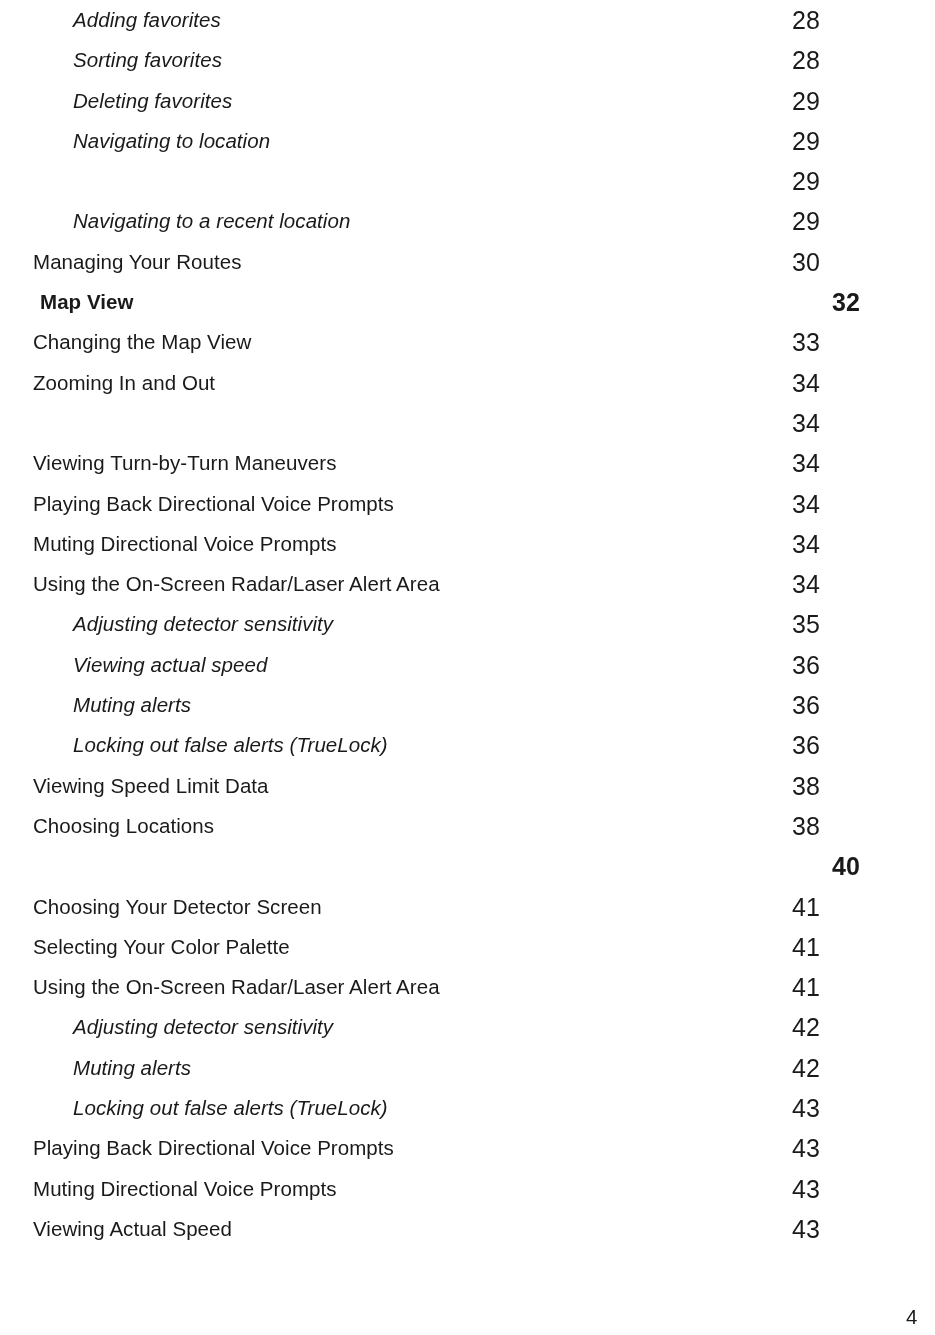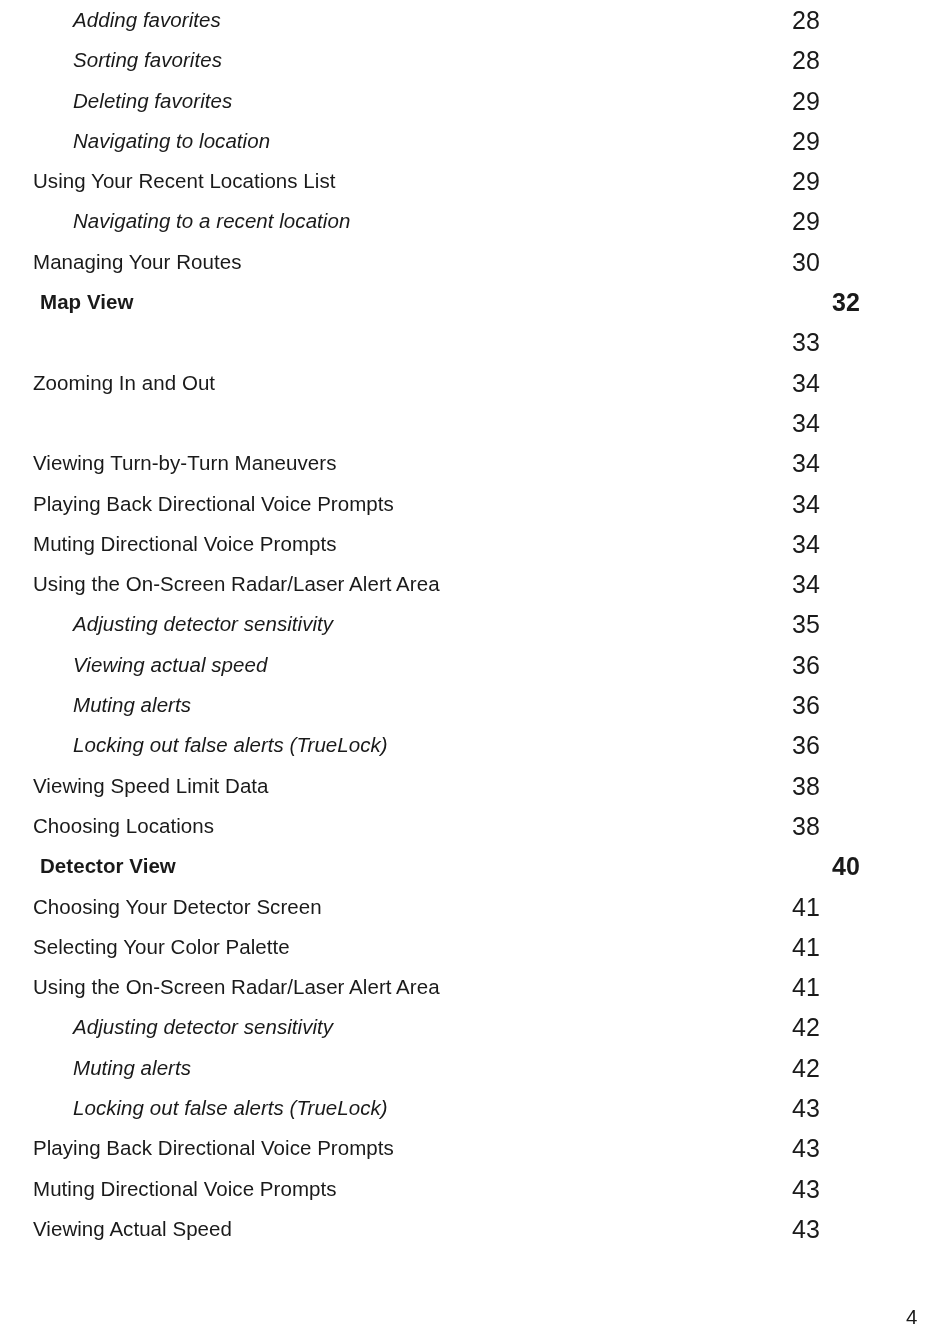--- a/index.html
+++ b/index.html
@@ -95,36 +95,36 @@
     </div>
     <div class="toc-row lvl-2">
       <span class="toc-title">Deleting favorites</span>
       <span class="toc-page">29</span>
     </div>
     <div class="toc-row lvl-2">
       <span class="toc-title">Navigating to location</span>
       <span class="toc-page">29</span>
     </div>
     <div class="toc-row lvl-1">
-      <span class="toc-title">Using Your Recent Locations List</span>
       <span class="toc-page">29</span>
     </div>
     <div class="toc-row lvl-2">
       <span class="toc-title">Navigating to a recent location</span>
       <span class="toc-page">29</span>
     </div>
     <div class="toc-row lvl-1">
       <span class="toc-title">Managing Your Routes</span>
       <span class="toc-page">30</span>
     </div>
     <div class="toc-row lvl-0">
       <span class="toc-title">Map View</span>
       <span class="toc-page">32</span>
     </div>
     <div class="toc-row lvl-1">
+      <span class="toc-title">Changing the Map View</span>
       <span class="toc-page">33</span>
     </div>
     <div class="toc-row lvl-1">
       <span class="toc-title">Zooming In and Out</span>
       <span class="toc-page">34</span>
     </div>
     <div class="toc-row lvl-1">
       <span class="toc-page">34</span>
     </div>
     <div class="toc-row lvl-1">
@@ -161,21 +161,20 @@
     </div>
     <div class="toc-row lvl-1">
       <span class="toc-title">Viewing Speed Limit Data</span>
       <span class="toc-page">38</span>
     </div>
     <div class="toc-row lvl-1">
       <span class="toc-title">Choosing Locations</span>
       <span class="toc-page">38</span>
     </div>
     <div class="toc-row lvl-0">
-      <span class="toc-title">Detector View</span>
       <span class="toc-page">40</span>
     </div>
     <div class="toc-row lvl-1">
       <span class="toc-title">Choosing Your Detector Screen</span>
       <span class="toc-page">41</span>
     </div>
     <div class="toc-row lvl-1">
       <span class="toc-title">Selecting Your Color Palette</span>
       <span class="toc-page">41</span>
     </div>

